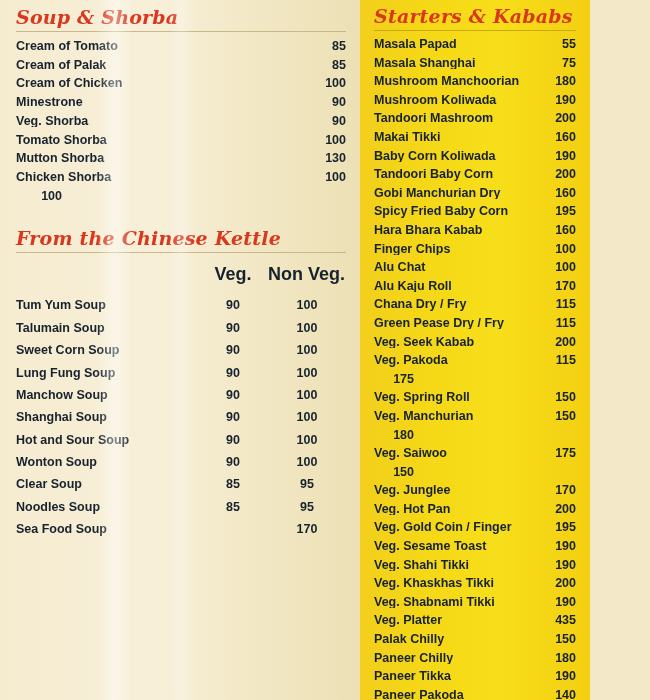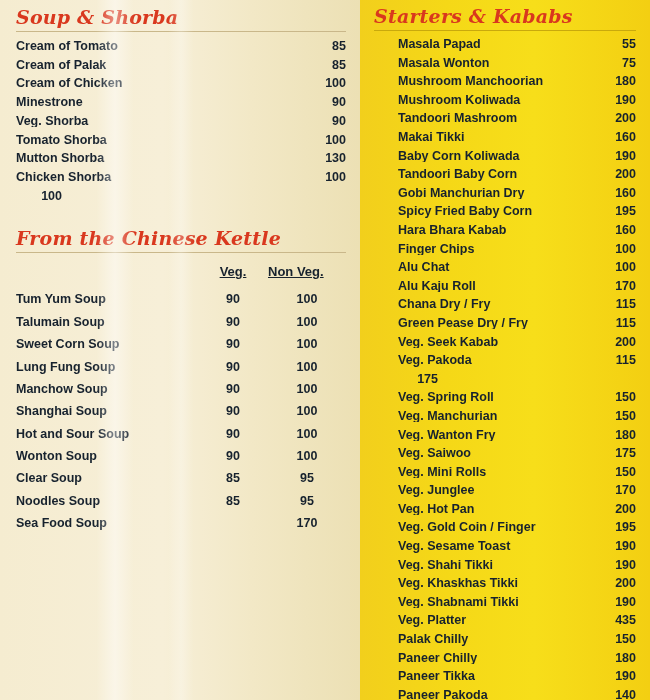--- a/index.html
+++ b/index.html
@@ -21,21 +21,21 @@
   }
   .left-col {
     width: 360px;
     height: 700px;
     background: linear-gradient(to right, #f5ecd0 0%, #f7efd8 45%, #f2e8c6 70%, #ece0b4 100%);
     position: relative;
     box-sizing: border-box;
     padding: 0 14px 0 16px;
   }
   .right-col {
-    width: 290px;
+    width: 230px;
     height: 700px;
     background: linear-gradient(to right, #f2cf1c 0%, #f5d817 30%, #f7de1a 60%, #f3cf12 100%);
     position: relative;
     box-sizing: border-box;
     padding: 0 14px 0 14px;
   }
   .section-title {
     font-family: "DejaVu Serif", serif;
     font-style: italic;
     font-weight: bold;
@@ -85,34 +85,32 @@
     overflow: hidden;
   }
   .row .p {
     flex: 0 0 46px;
     text-align: right;
     font-weight: bold;
   }
   .right-col .row {
     padding: 3.05px 0;
     font-size: 12.5px;
-    margin-left: 24px;
   }
   .right-col .row .p {
     flex: 0 0 40px;
   }
   
   .hdr {
     display: flex;
     align-items: baseline;
-    font-size: 13px;
+    font-size: 18px;
     font-weight: bold;
     color: #17222e;
     padding: 6px 0 9px 0;
-    text-decoration: underline;
   }
   .hdr .nm { flex: 1 1 auto; }
   .hdr .c1 { flex: 0 0 70px; text-align: center; }
   .hdr .c2 { flex: 0 0 78px; text-align: left; }
   .row2 {
     display: flex;
     align-items: baseline;
     font-size: 12.5px;
     font-weight: bold;
     color: #17222e;
@@ -257,21 +255,21 @@
 
   <div class="right-col">
     <h2 class="section-title">Starters &amp; Kababs</h2>
     <hr class="rule-yellow">
     <ul class="rows" id="starters-list">
         <li class="row">
           <span class="nm">Masala Papad</span>
           <span class="p">55</span>
         </li>
         <li class="row">
-          <span class="nm">Masala Wonton</span>
+          <span class="nm">Masala Shanghai</span>
           <span class="p">75</span>
         </li>
         <li class="row">
           <span class="nm">Mushroom Manchoorian</span>
           <span class="p">180</span>
         </li>
         <li class="row">
           <span class="nm">Mushroom Koliwada</span>
           <span class="p">190</span>
         </li>
@@ -336,29 +334,27 @@
         </li>
         <li class="row">
           <span class="nm">Veg. Spring Roll</span>
           <span class="p">150</span>
         </li>
         <li class="row">
           <span class="nm">Veg. Manchurian</span>
           <span class="p">150</span>
         </li>
         <li class="row">
-          <span class="nm">Veg. Wanton Fry</span>
           <span class="p">180</span>
         </li>
         <li class="row">
           <span class="nm">Veg. Saiwoo</span>
           <span class="p">175</span>
         </li>
         <li class="row">
-          <span class="nm">Veg. Mini Rolls</span>
           <span class="p">150</span>
         </li>
         <li class="row">
           <span class="nm">Veg. Junglee</span>
           <span class="p">170</span>
         </li>
         <li class="row">
           <span class="nm">Veg. Hot Pan</span>
           <span class="p">200</span>
         </li>

